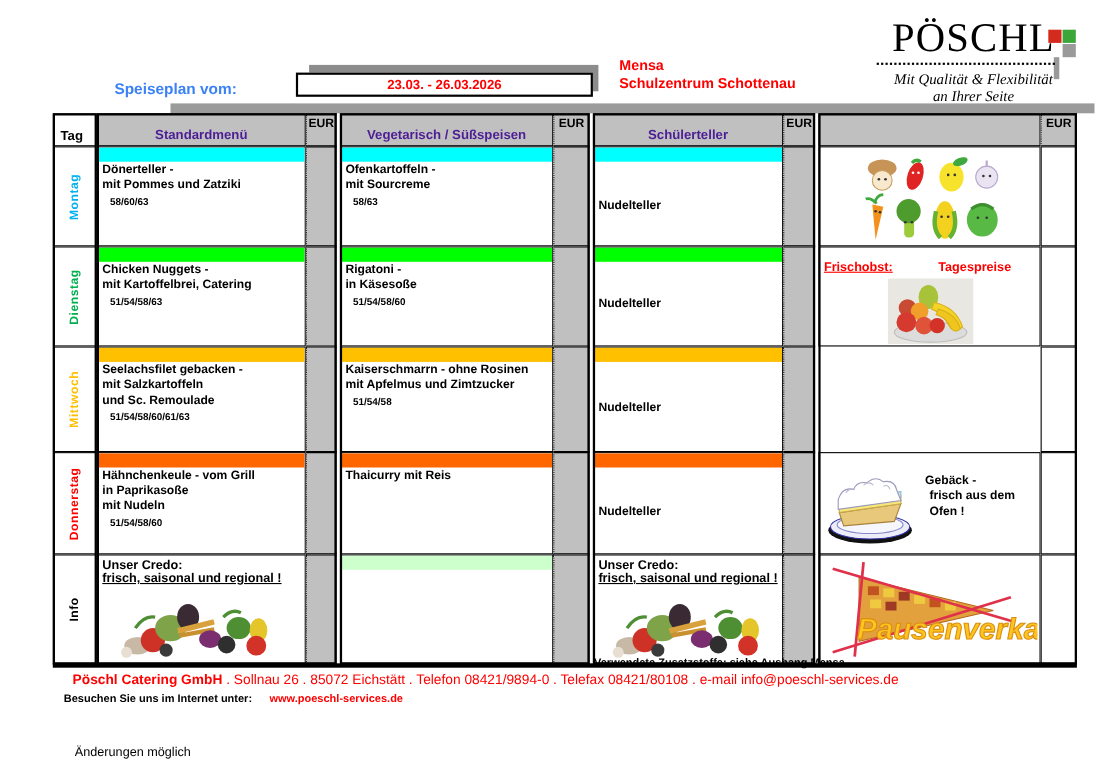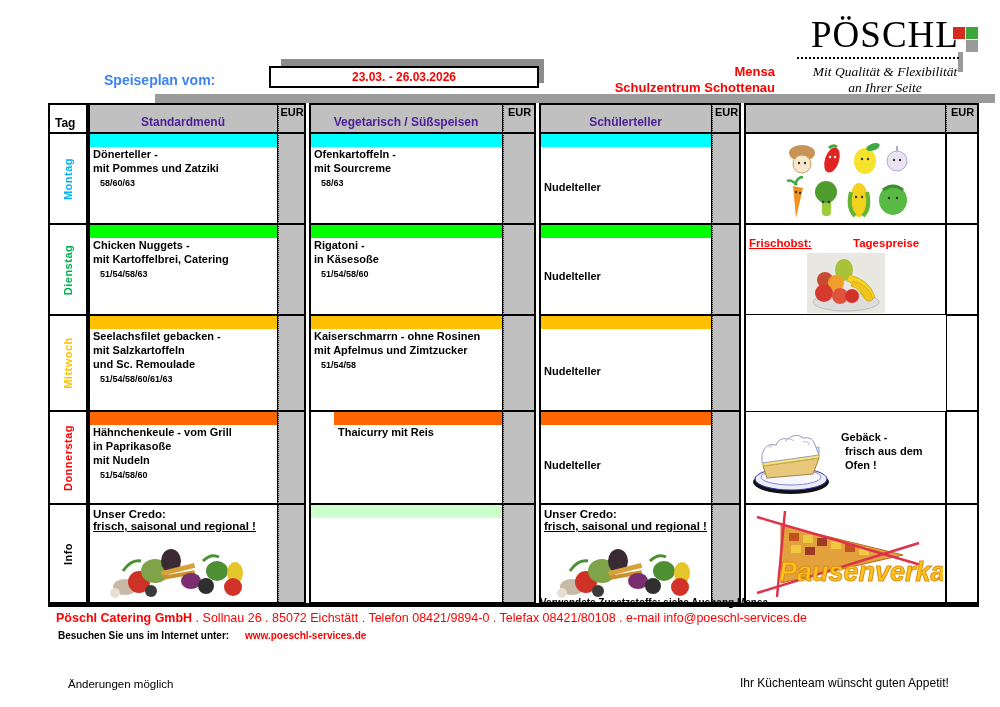--- a/index.html
+++ b/index.html
@@ -33,21 +33,21 @@
 <div class="page">
 
   <div class="abs" style="left:104px;top:72px;color:#3b82f6;font-weight:bold;font-size:14px;">Speiseplan vom:</div>
 
   <div class="abs" style="left:281px;top:59px;width:263px;height:24px;background:#8c8c8c;"></div>
   <div class="abs" style="left:269px;top:66px;width:270px;height:22px;background:#fff;border:2px solid #000;
        display:flex;align-items:center;justify-content:center;">
     <span style="color:#FF0000;font-weight:bold;font-size:12px;">23.03. - 26.03.2026</span>
   </div>
 
-  <div class="abs" style="left:563px;top:52px;width:212px;text-align:right;color:#FF0000;font-weight:bold;font-size:13px;line-height:16px;margin-top:12px;">
+  <div class="abs" style="left:563px;top:52px;width:212px;text-align:left;color:#FF0000;font-weight:bold;font-size:13px;line-height:16px;">
     <div>Mensa</div>
     <div>Schulzentrum Schottenau</div>
   </div>
 
   <div class="abs" style="left:795px;top:10px;width:200px;height:90px;">
     <div class="abs logo-name" style="left:16px;top:6px;">PÖSCHL</div>
     <div class="abs" style="left:158px;top:17px;width:12px;height:12px;background:#D52B1E;"></div>
     <div class="abs" style="left:171px;top:17px;width:12px;height:12px;background:#3DA639;"></div>
     <div class="abs" style="left:171px;top:30px;width:12px;height:12px;background:#9A9A9A;"></div>
     <div class="abs" style="left:163px;top:42px;width:5px;height:20px;background:#9A9A9A;"></div>
@@ -205,21 +205,21 @@
     <span class="day-label" style="color: rgb(255, 0, 0);">Donnerstag</span>
   </div>
   <div class="cell" style="left:88px;top:411px;width:190px;height:93px;">
     <div class="stripe" style="background: rgb(255, 102, 0);"></div>
     <div class="menu-line">Hähnchenkeule - vom Grill</div>
     <div class="menu-line">in Paprikasoße</div>
     <div class="menu-line">mit Nudeln</div>
     <div class="allergens">51/54/58/60</div>
   </div>
   <div class="cell graycell" style="left:278px;top:411px;width:28px;height:93px;"></div>
-  <div class="cell" style="left:309px;top:411px;width:194px;height:93px;padding-left:24px;">
+  <div class="cell" style="left:309px;top:411px;width:194px;height:93px;">
     <div class="stripe" style="background: rgb(255, 102, 0);"></div>
     <div class="menu-line">Thaicurry mit Reis</div>
   </div>
   <div class="cell graycell" style="left:503px;top:411px;width:33px;height:93px;"></div>
   <div class="cell" style="left:539px;top:411px;width:173px;height:93px;">
     <div class="stripe" style="background: rgb(255, 102, 0);"></div>
     <div class="nudel" style="margin-top:34px;">Nudelteller</div>
   </div>
   <div class="cell graycell" style="left:712px;top:411px;width:29px;height:93px;"></div>
   <div class="cell" style="left:744px;top:411px;width:202px;height:93px;">
@@ -307,22 +307,21 @@
   </div>
   <div class="cell" style="left:946px;top:504px;width:33px;height:100px;"></div>
 
   <div class="group-outline" style="left:48px;top:103px;width:40px;height:501px;"></div>
   <div class="group-outline" style="left:88px;top:103px;width:218px;height:501px;"></div>
   <div class="group-outline" style="left:309px;top:103px;width:227px;height:501px;"></div>
   <div class="group-outline" style="left:539px;top:103px;width:202px;height:501px;"></div>
   <div class="group-outline" style="left:744px;top:103px;width:235px;height:501px;"></div>
   <div class="abs" style="left:48px;top:603px;width:931px;height:4px;background:#000;"></div>
 
-  <div class="abs footer-red" style="left:56px;top:611px;">
+  <div class="abs footer-red" style="left:66px;top:611px;">
     <span style="font-weight:bold;">Pöschl Catering GmbH</span><span> . Sollnau 26 . 85072 Eichstätt . Telefon 08421/9894-0 . Telefax 08421/80108 . e-mail info@poeschl-services.de</span>
   </div>
   <div class="abs small-bold" style="left:58px;top:630px;">Besuchen Sie uns im Internet unter:</div>
   <div class="abs small-bold" style="left:245px;top:630px;color:#FF0000;">www.poeschl-services.de</div>
   <div class="abs small-bold" style="left:540px;top:597px;">Verwendete Zusatzstoffe: siehe Aushang Mensa</div>
   <div class="abs" style="left:68px;top:678px;font-size:11.5px;">Änderungen möglich</div>
-  <div class="abs" style="left:740px;top:676px;font-size:12px;">Ihr Küchenteam wünscht guten Appetit!</div>
 
 </div>
 
 </body></html>

